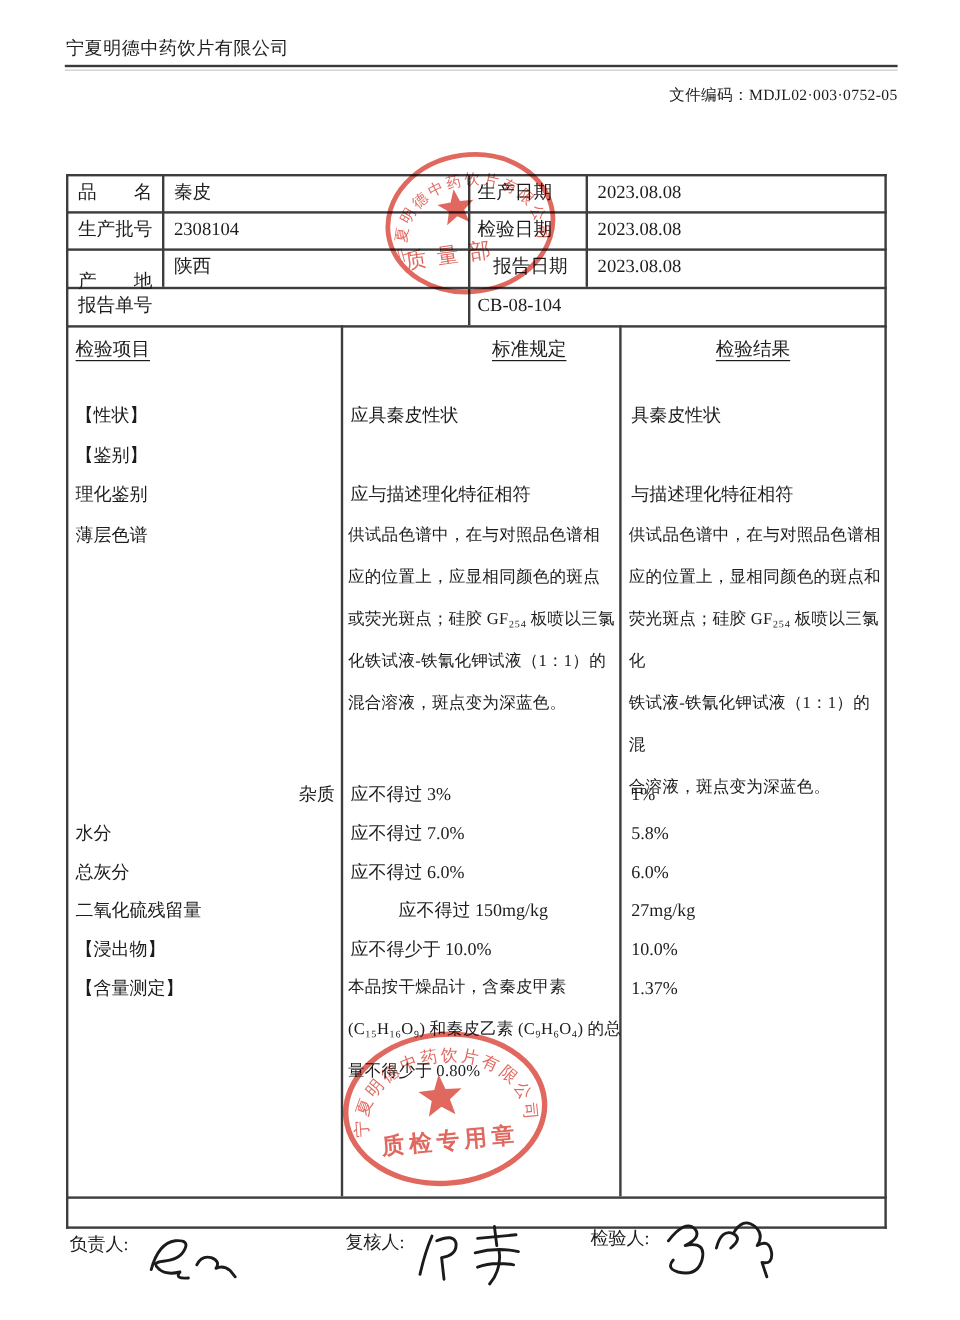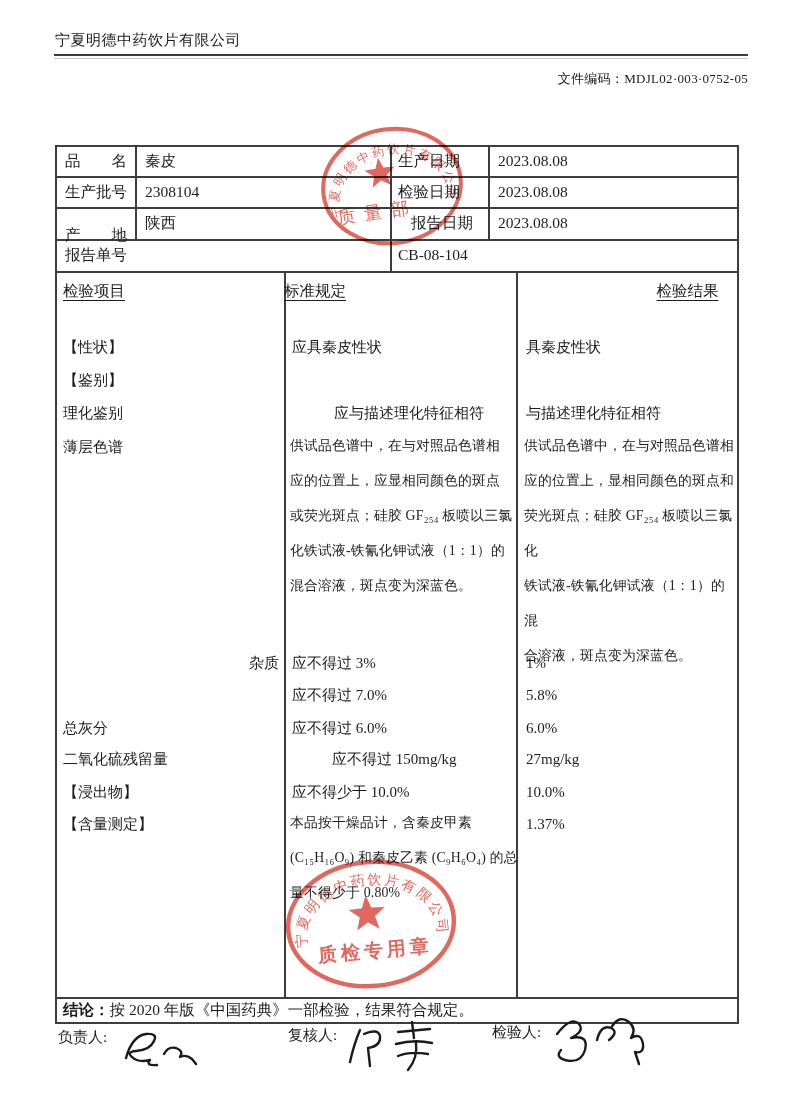--- a/index.html
+++ b/index.html
@@ -75,50 +75,51 @@
 
     <div class="cell" style="left:10px;top:68px;margin-top:12px;">产　　地</div>
     <div class="cell" style="left:90px;top:68px;">陕西</div>
     <div class="cell" style="left:356px;top:68px;">报告日期</div>
     <div class="cell" style="left:443px;top:68px;">2023.08.08</div>
 
     <div class="cell" style="left:10px;top:100px;">报告单号</div>
     <div class="cell" style="left:343px;top:100px;">CB-08-104</div>
 
     <div class="colhead" style="left:8px;">检验项目</div>
-    <div class="colhead" style="left:229px;width:188px;text-align:left;">标准规定</div>
-    <div class="colhead" style="left:473px;width:223px;text-align:center;padding-left:48px;">检验结果</div>
+    <div class="colhead" style="left:229px;width:188px;text-align:right;">标准规定</div>
+    <div class="colhead" style="left:461px;width:223px;text-align:center;">检验结果</div>
 
     <div class="it" style="top:192px;">【性状】</div>
     <div class="st" style="top:192px;">应具秦皮性状</div>
     <div class="rs" style="top:192px;">具秦皮性状</div>
 
     <div class="it" style="top:225px;">【鉴别】</div>
 
     <div class="it" style="top:258px;">理化鉴别</div>
-    <div class="st" style="top:258px;margin-left:42px;">应与描述理化特征相符</div>
+    <div class="st" style="top:258px;">应与描述理化特征相符</div>
     <div class="rs" style="top:258px;">与描述理化特征相符</div>
 
     <div class="it" style="top:292px;">薄层色谱</div>
     <div class="st para" style="top:283px;">供试品色谱中，在与对照品色谱相
 应的位置上，应显相同颜色的斑点
 或荧光斑点；硅胶 GF₂₅₄ 板喷以三氯
 化铁试液-铁氰化钾试液（1：1）的
 混合溶液，斑点变为深蓝色。</div>
     <div class="rs para" style="top:283px;">供试品色谱中，在与对照品色谱相
 应的位置上，显相同颜色的斑点和
 荧光斑点；硅胶 GF₂₅₄ 板喷以三氯化
 铁试液-铁氰化钾试液（1：1）的混
 合溶液，斑点变为深蓝色。</div>
 
 
     <div class="it" style="top:508px;text-align:right;">杂质</div>
     <div class="st" style="top:508px;">应不得过 3%</div>
     <div class="rs" style="top:508px;">1%</div>
 
+    <div class="it" style="top:540px;">水分</div>
     <div class="st" style="top:540px;">应不得过 7.0%</div>
     <div class="rs" style="top:540px;">5.8%</div>
 
     <div class="it" style="top:573px;">总灰分</div>
     <div class="st" style="top:573px;">应不得过 6.0%</div>
     <div class="rs" style="top:573px;">6.0%</div>
 
     <div class="it" style="top:604px;">二氧化硫残留量</div>
     <div class="st" style="top:604px;margin-left:40px;">应不得过 150mg/kg</div>
     <div class="rs" style="top:604px;">27mg/kg</div>
@@ -126,23 +127,20 @@
     <div class="it" style="top:637px;">【浸出物】</div>
     <div class="st" style="top:637px;">应不得少于 10.0%</div>
     <div class="rs" style="top:637px;">10.0%</div>
 
     <div class="it" style="top:669px;">【含量测定】</div>
     <div class="st para" style="top:660px;">本品按干燥品计，含秦皮甲素
 (C₁₅H₁₆O₉) 和秦皮乙素 (C₉H₆O₄) 的总
 量不得少于 0.80%</div>
     <div class="rs" style="top:669px;">1.37%</div>
 
-    <div class="conclusion">
-      <span class="lbl">结论：</span><span>按 2020 年版《中国药典》一部检验，结果符合规定。</span>
-    </div>
   </div>
 
   <svg class="stamp" style="left:312px;top:114px;" width="160" height="144" viewBox="-80 -72 160 144">
     <defs>
       <path id="arcQD" d="M -50 30 A 55 44 0 1 1 50 30" fill="none"></path>
     </defs>
     <g transform="rotate(-8)" fill="#d9473a" stroke="none">
       <ellipse cx="0" cy="0" rx="69" ry="57" fill="none" stroke="#d9473a" stroke-width="4"></ellipse>
       <path transform="translate(-10,-14) scale(16)" d="M0,-1 L0.247,-0.34 L0.951,-0.309 L0.4,0.13 L0.588,0.809 L0,0.42 L-0.588,0.809 L-0.4,0.13 L-0.951,-0.309 L-0.247,-0.34 Z"></path>
       <text font-size="12.5" letter-spacing="2.5" font-family="Liberation Serif, serif">

